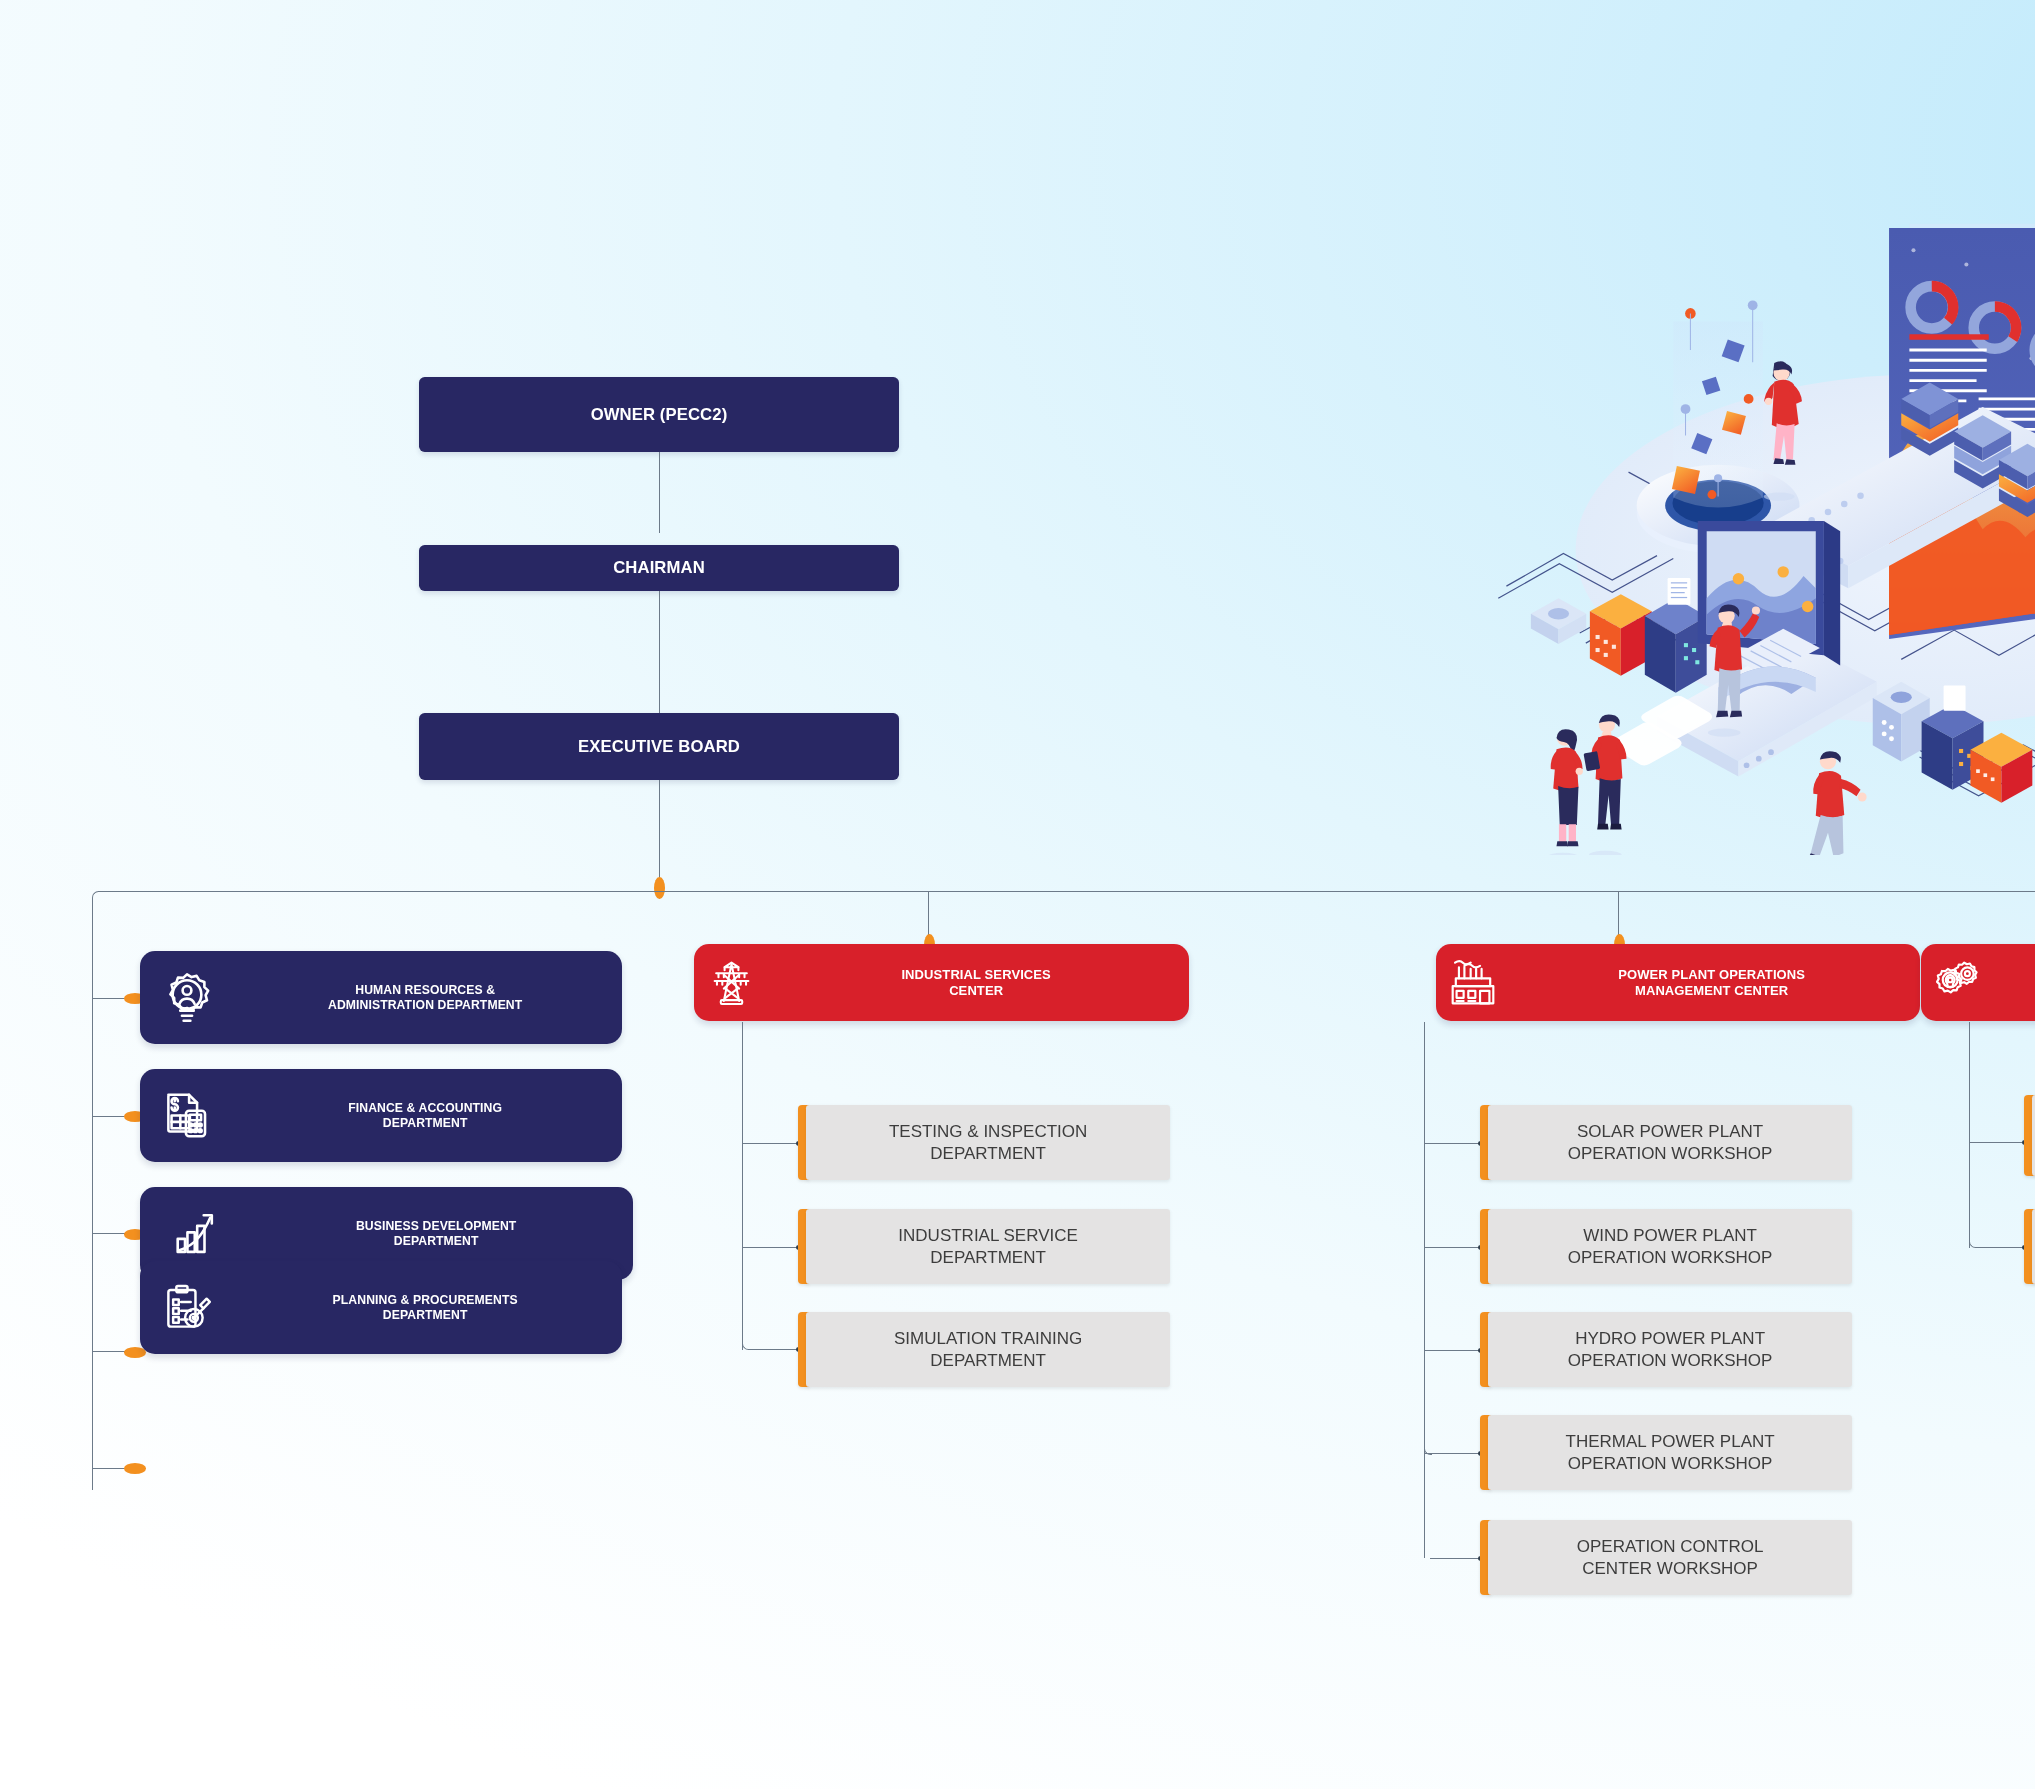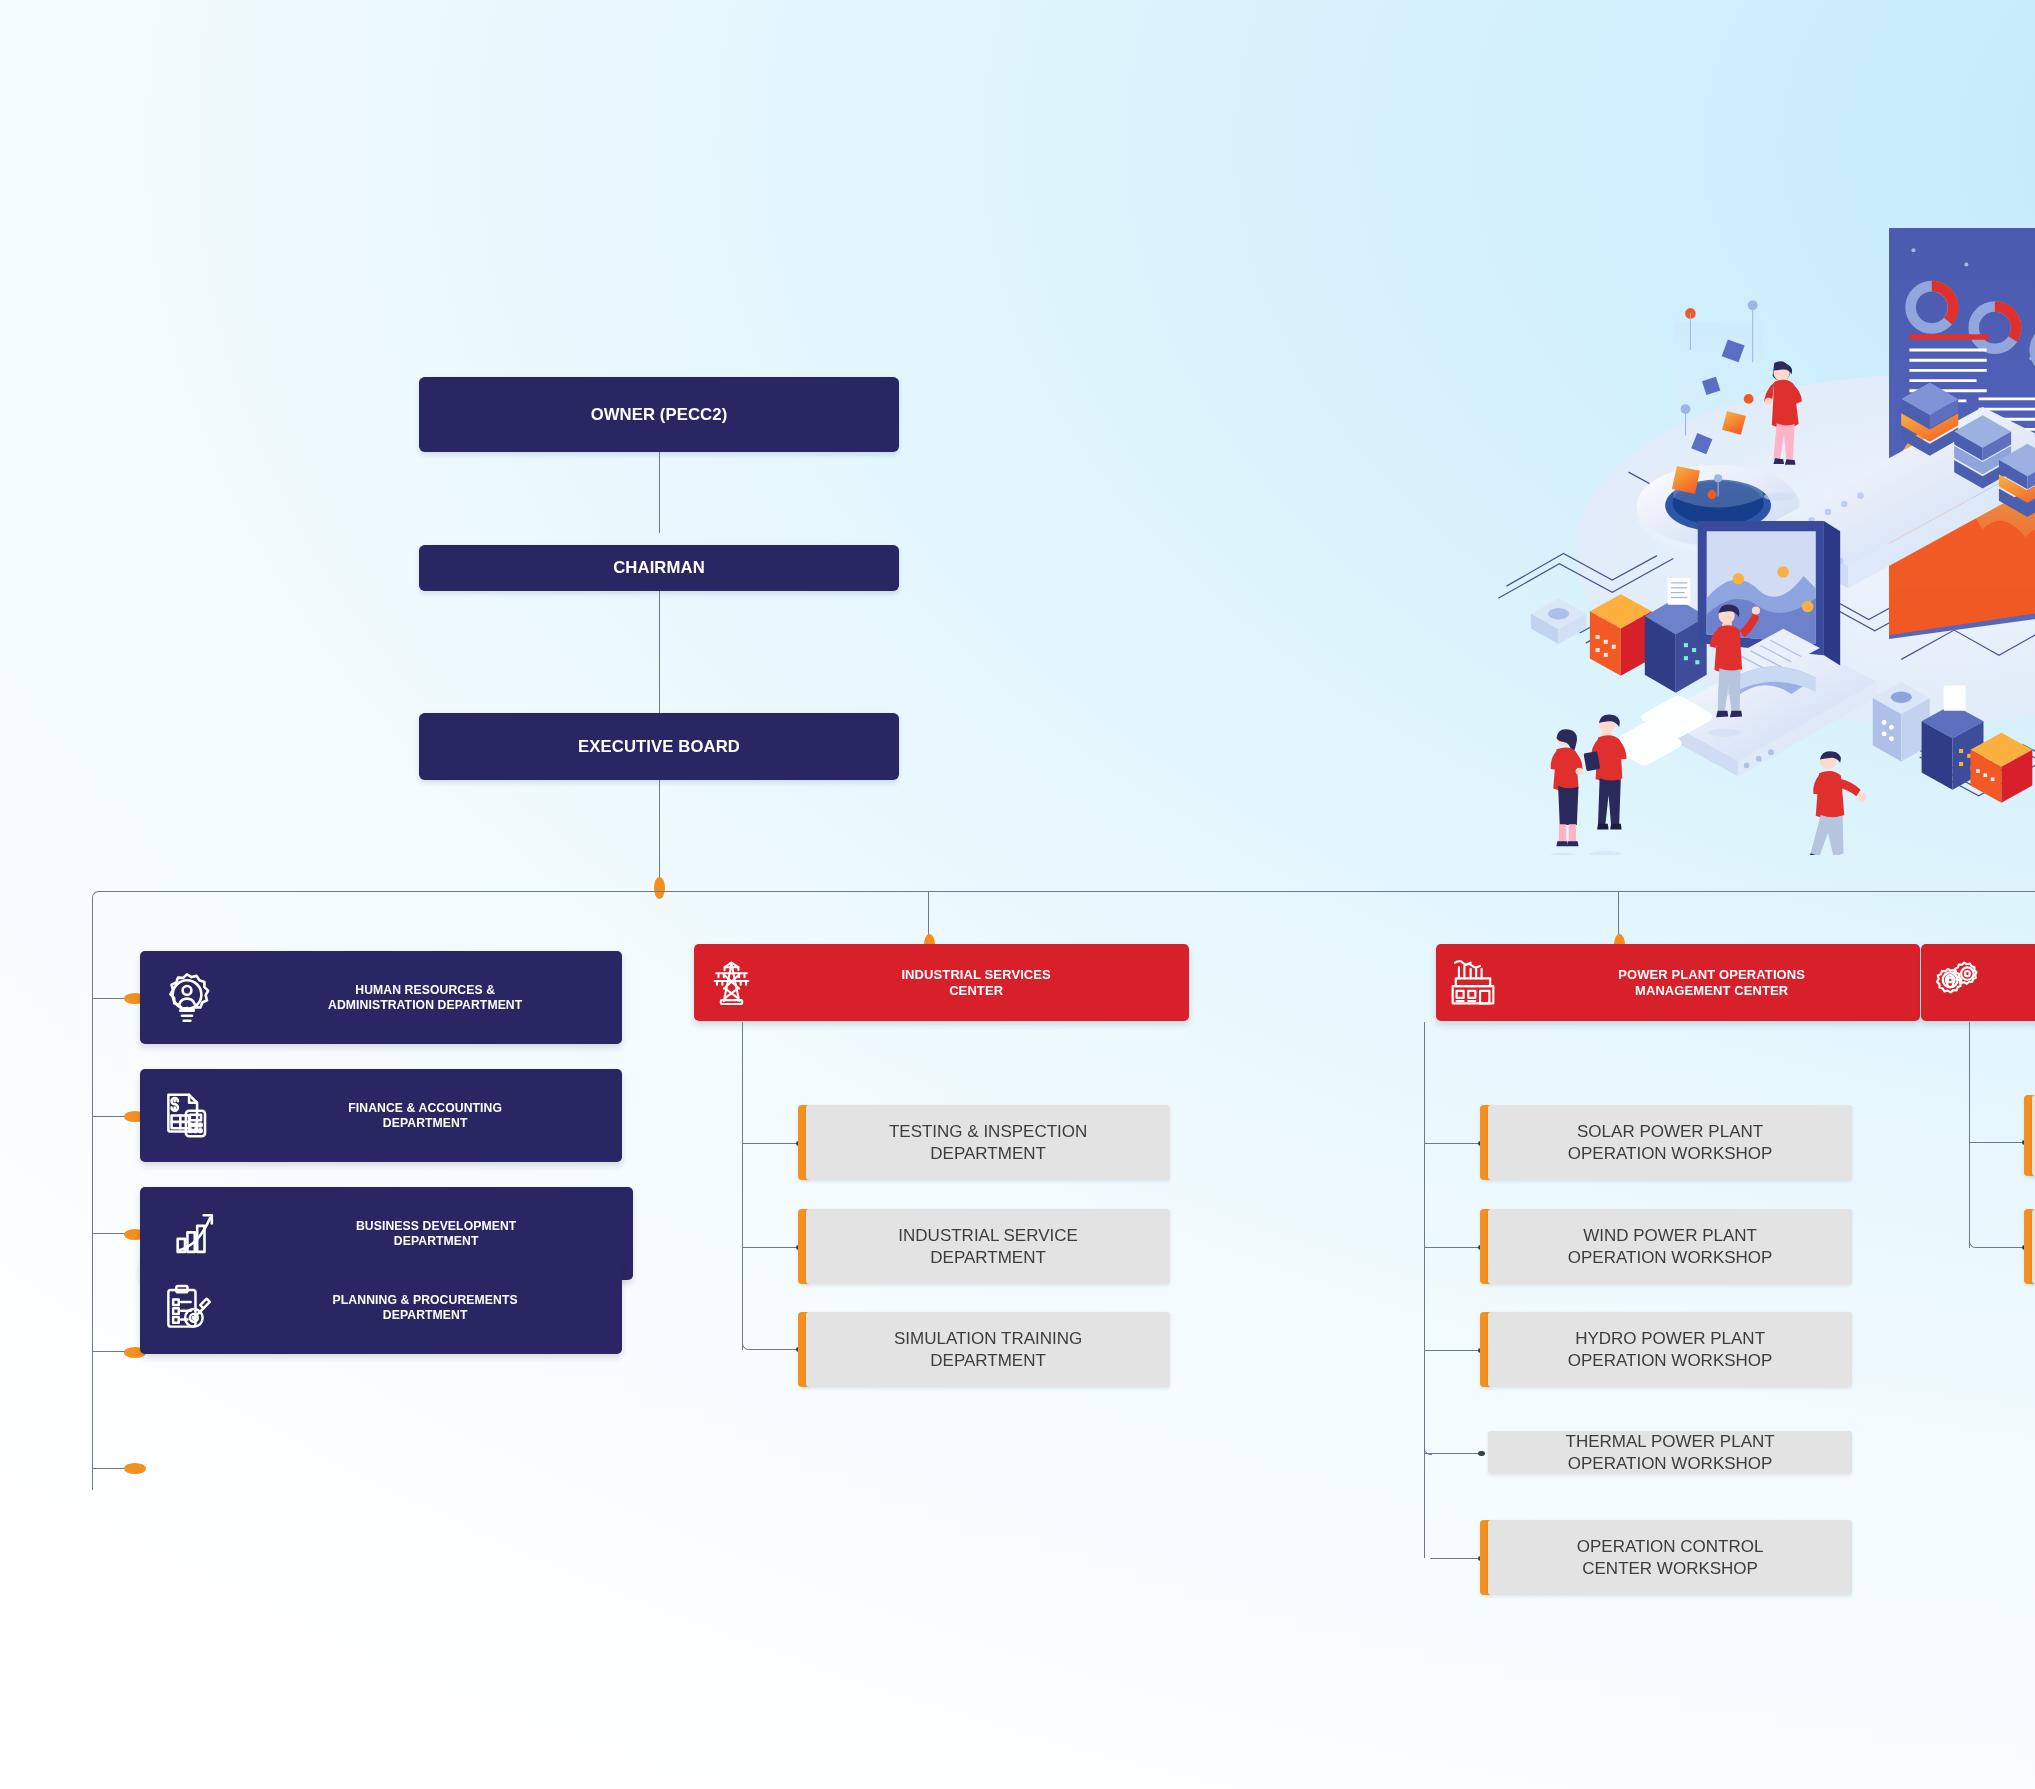--- a/index.html
+++ b/index.html
@@ -36,21 +36,21 @@
   .dot-orange{
     width:10.6px;height:22px;border-radius:50%;background:#f3901f;
   }
   .dot-orange.h{
     width:22px;height:10.6px;border-radius:50%;background:#f3901f;
   }
   .tinydot{width:6.5px;height:4.9px;border-radius:50%;background:#31404e;}
 
   
   .card2{
-    border-radius:5px;display:flex;align-items:center;
+    border-radius:15px;display:flex;align-items:center;
     box-shadow:0 3.3px 6.5px rgba(20,25,70,.14);
     overflow:hidden;
   }
   .card2.navy{background:#282763;}
   .card2.red{background:#d8202a;}
   .card2 .ico{
     flex:0 0 auto;display:flex;align-items:center;justify-content:center;
   }
   .card2 .lbl{
     flex:1 1 auto;color:#fff;font-weight:700;text-align:center;
@@ -690,21 +690,21 @@
   <div class="leaf abs" style="left:1480px;top:1209px;width:372px;height:75px;">
     <div class="tab"></div>
     <div class="body" style="white-space:pre-line;">WIND POWER PLANT
 OPERATION WORKSHOP</div>
   </div>
   <div class="leaf abs" style="left:1480px;top:1312px;width:372px;height:75px;">
     <div class="tab"></div>
     <div class="body" style="white-space:pre-line;">HYDRO POWER PLANT
 OPERATION WORKSHOP</div>
   </div>
-  <div class="leaf abs" style="left:1480px;top:1415px;width:372px;height:75px;align-items:center;">
+  <div class="leaf abs" style="left:1480px;top:1415px;width:372px;height:75px;">
     <div class="tab"></div>
     <div class="body" style="white-space:pre-line;">THERMAL POWER PLANT
 OPERATION WORKSHOP</div>
   </div>
   <div class="leaf abs" style="left:1480px;top:1520px;width:372px;height:75px;">
     <div class="tab"></div>
     <div class="body" style="white-space:pre-line;">OPERATION CONTROL
 CENTER WORKSHOP</div>
   </div>
 

